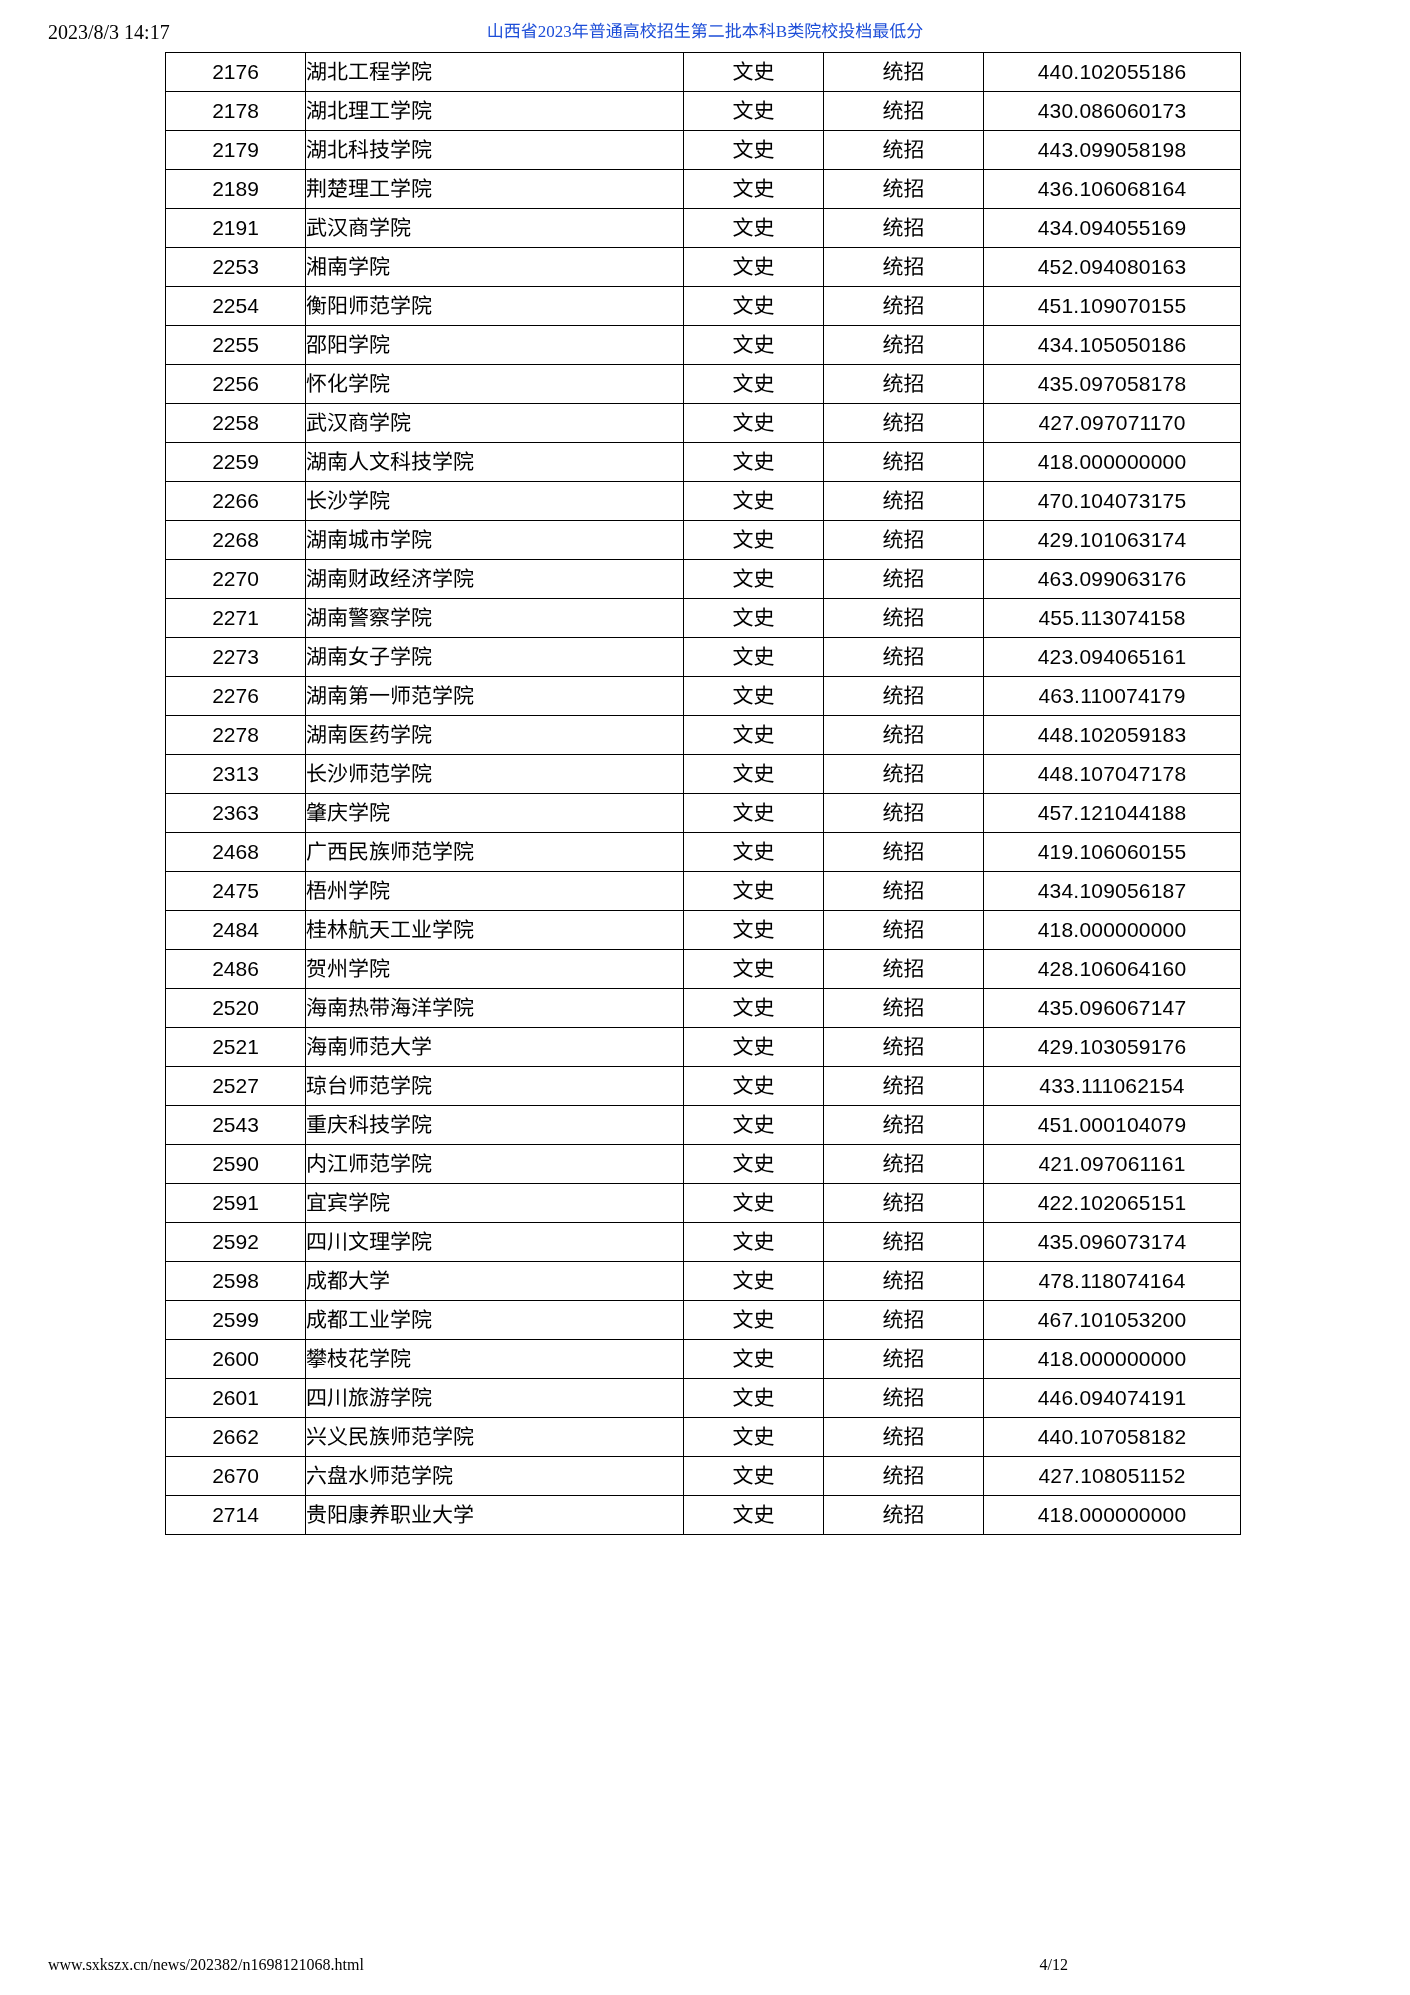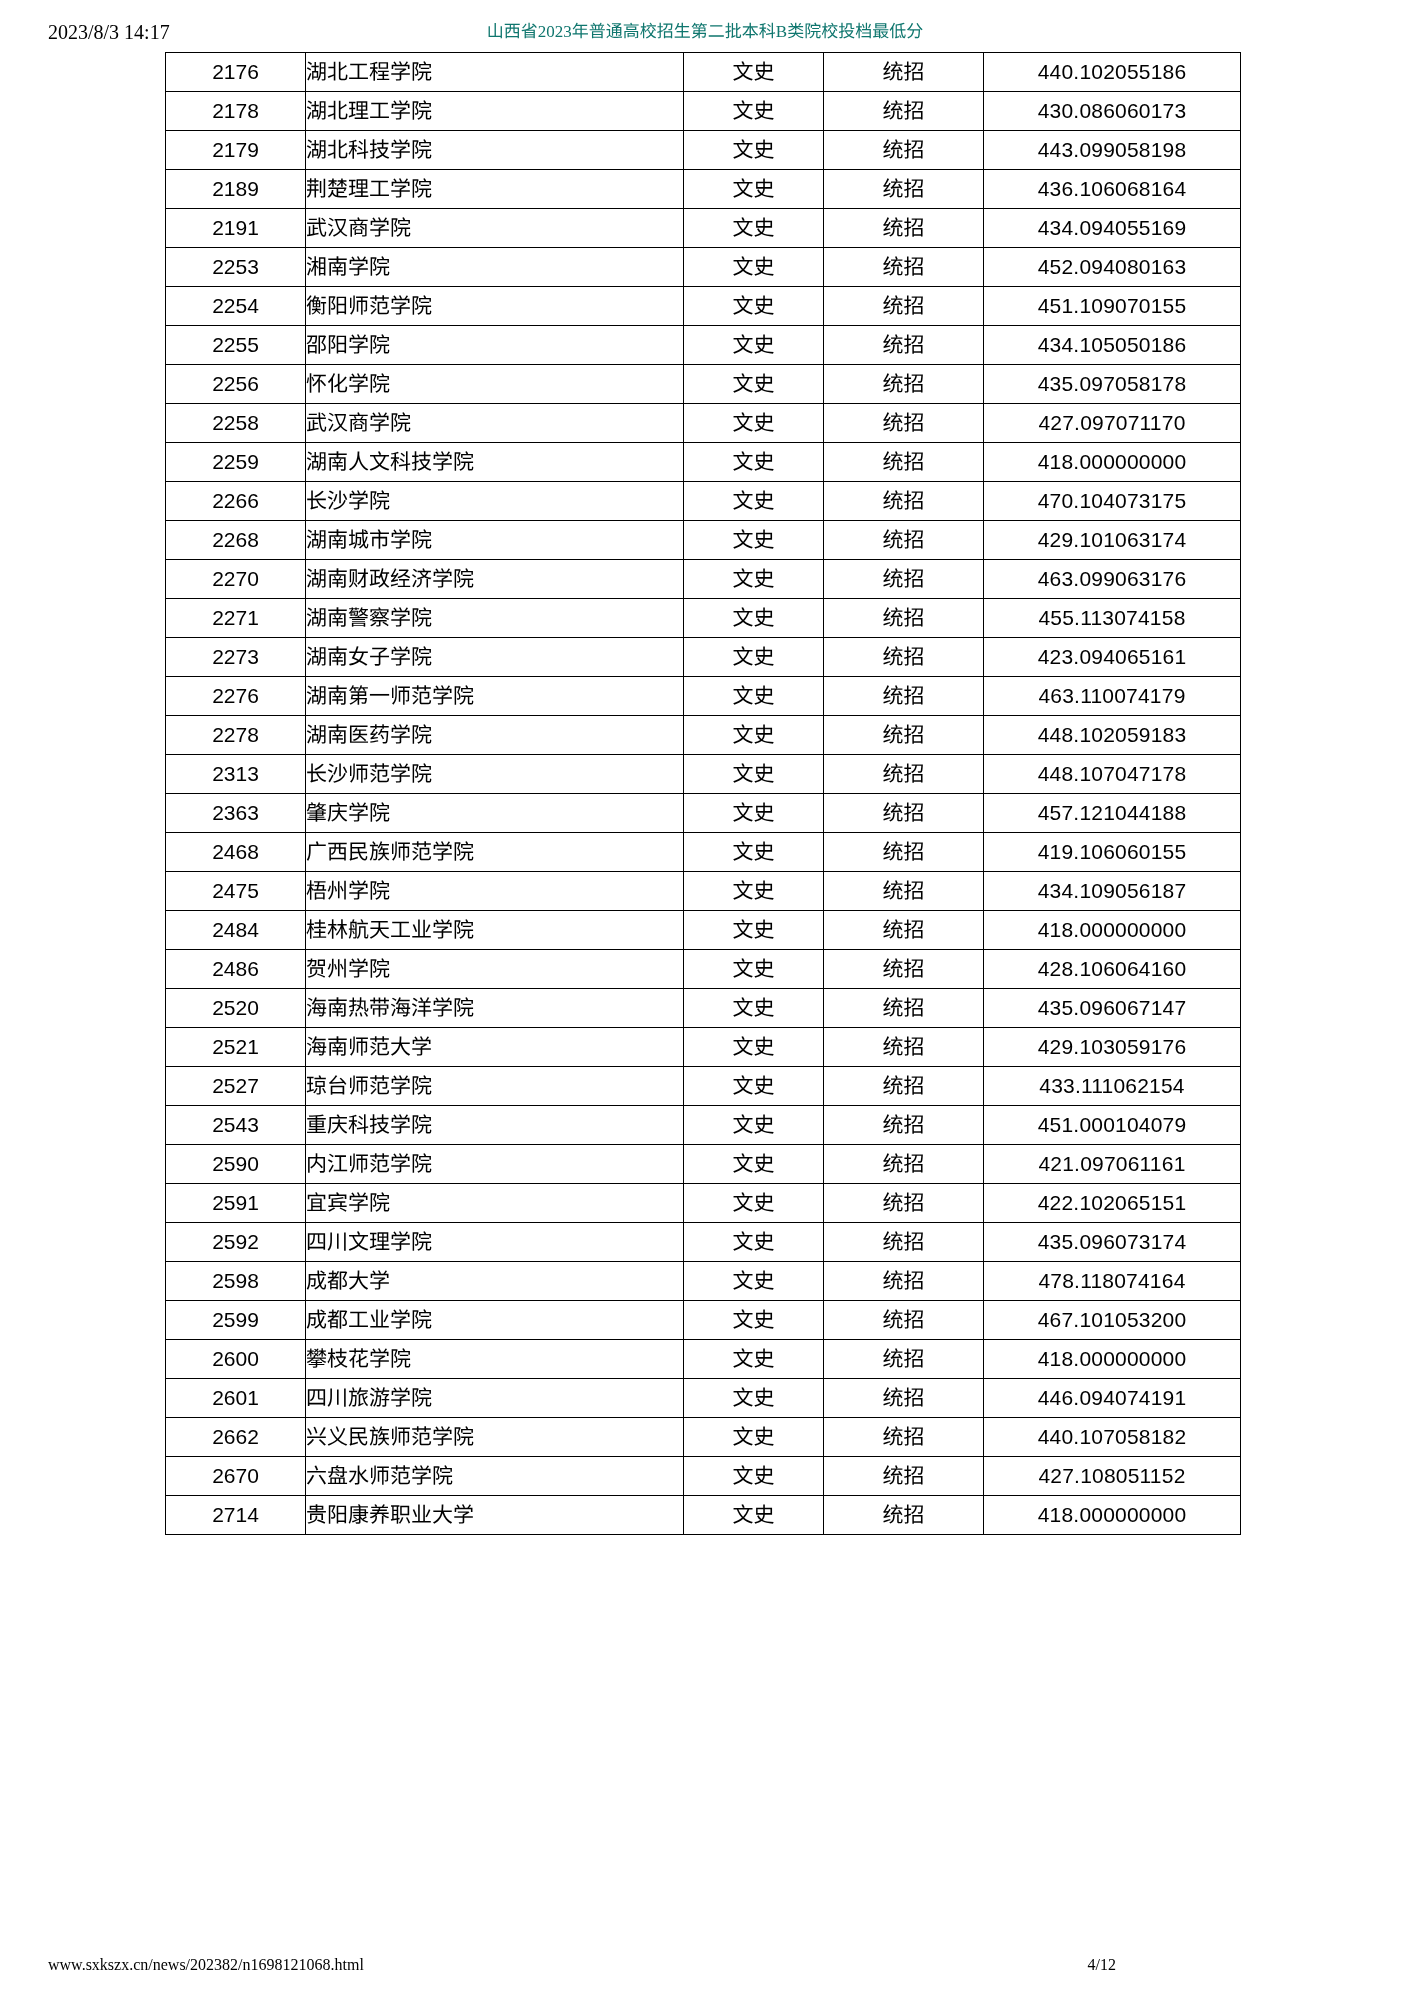--- a/index.html
+++ b/index.html
@@ -38,21 +38,21 @@
   }
   .page-header .hdr-title {
     position: absolute;
     left: 0;
     top: 0;
     width: 1410px;
     text-align: center;
     font-family: "Liberation Serif", "DejaVu Serif", serif;
     font-size: 17px;
     letter-spacing: 0px;
-    color: #0f766e;
+    color: #1d4ed8;
   }
 
   
   .table-wrap {
     position: absolute;
     top: 52px;
     left: 165px;
     width: 1075px;
   }
   table.score-table {
@@ -87,21 +87,20 @@
   
   .page-footer {
     position: absolute;
     bottom: 18px;
     left: 0;
     width: 1116px;
     height: 24px;
     font-size: 16px;
     line-height: 24px;
     white-space: nowrap;
-    padding-left: 48px;
   }
   .page-footer .ftr-url {
     position: absolute;
     left: 48px;
     top: 0;
     font-family: "Liberation Serif", "DejaVu Serif", serif;
   }
   .page-footer .ftr-page {
     position: absolute;
     right: 48px;

